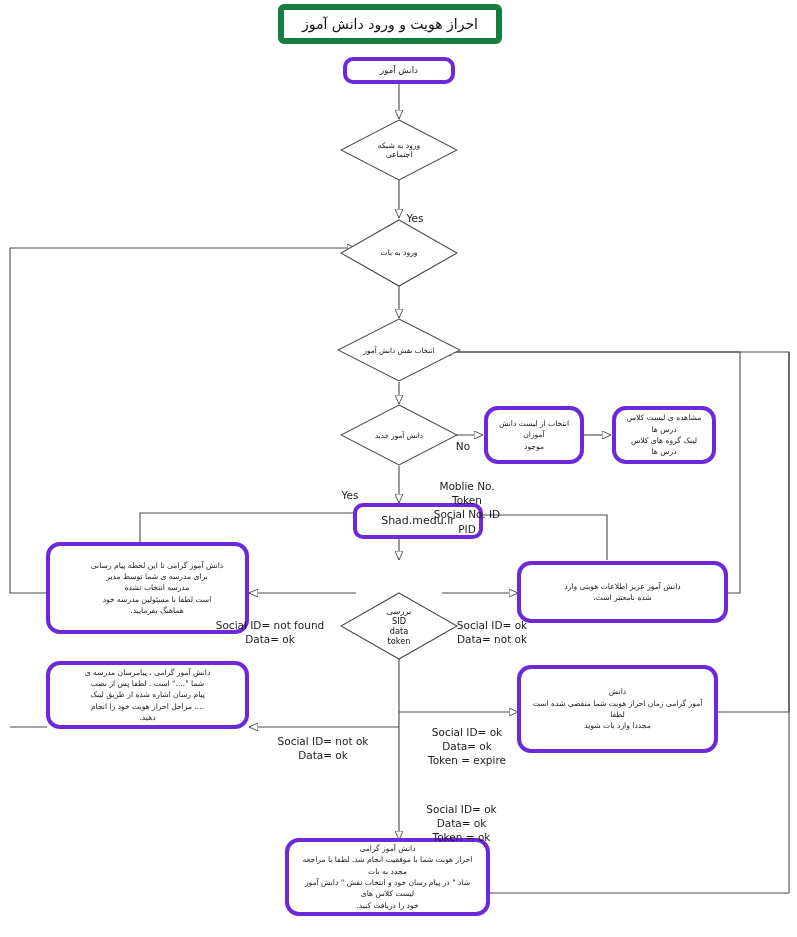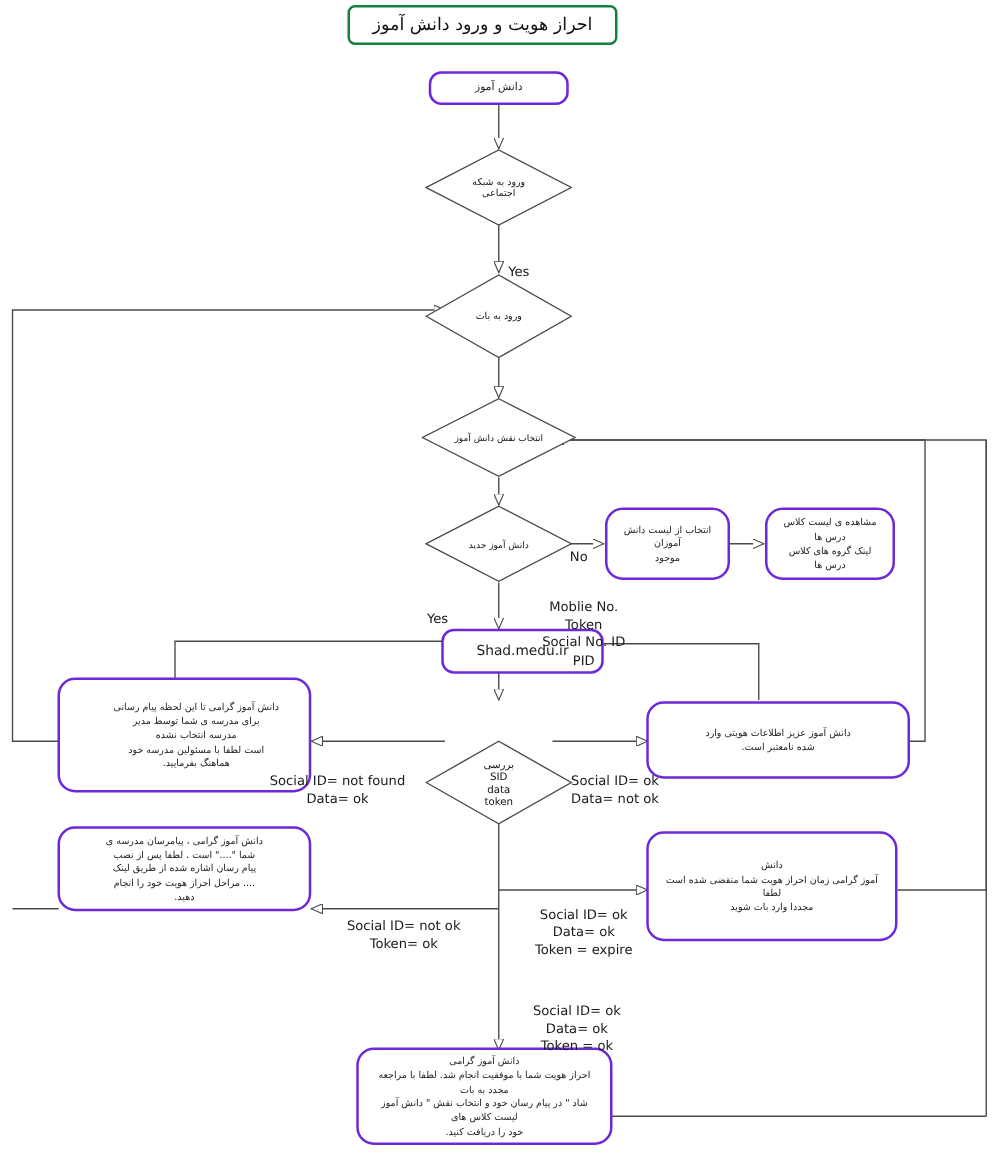--- a/index.html
+++ b/index.html
@@ -9,26 +9,26 @@
     color:#111;
   }
   #canvas{position:absolute;left:0;top:0;width:797px;height:937px;}
   .node{
     position:absolute;box-sizing:border-box;
     display:flex;align-items:center;justify-content:center;
     text-align:center;line-height:1.5;
     color:#1a1a1a;
   }
   .rrect{
-    border:2px solid #6d28d9;border-radius:10px;background:#fff;
+    border:4px solid #6d28d9;border-radius:10px;background:#fff;
   }
   .rrect.soft{border-radius:14px;}
   .rtl{direction:rtl;unicode-bidi:bidi-override;}
   .title-box{
-    position:absolute;border:2px solid #15803d;border-radius:6px;background:#fff;
+    position:absolute;border:6px solid #15803d;border-radius:6px;background:#fff;
     display:flex;align-items:center;justify-content:center;
     font-size:14px;direction:rtl;
   }
   .diamond-wrap{position:absolute;}
   .diamond-wrap svg{position:absolute;left:0;top:0;}
   .diamond-label{
     position:absolute;left:0;top:0;width:100%;height:100%;
     display:flex;align-items:center;justify-content:center;
     text-align:center;line-height:1.25;pointer-events:none;
   }
@@ -205,21 +205,21 @@
 Social No. ID
 PID</div>
 
 <div class="edge-label lbl-en" style="left:195px;top:598px;width:150px;white-space:pre-line;">Social ID= not found
 Data= ok</div>
 
 <div class="edge-label lbl-en" style="left:432px;top:598px;width:120px;white-space:pre-line;">Social ID= ok
 Data= not ok</div>
 
 <div class="edge-label lbl-en" style="left:261px;top:714px;width:124px;white-space:pre-line;">Social ID= not ok
-Token= ok</div>
+Data= ok</div>
 
 <div class="edge-label lbl-en" style="left:407px;top:705px;width:120px;white-space:pre-line;">Social ID= ok
 Data= ok
 Token = expire</div>
 
 <div class="edge-label lbl-en" style="left:404px;top:782px;width:115px;white-space:pre-line;">Social ID= ok
 Data= ok
 Token = ok</div>
 
 </body></html>

